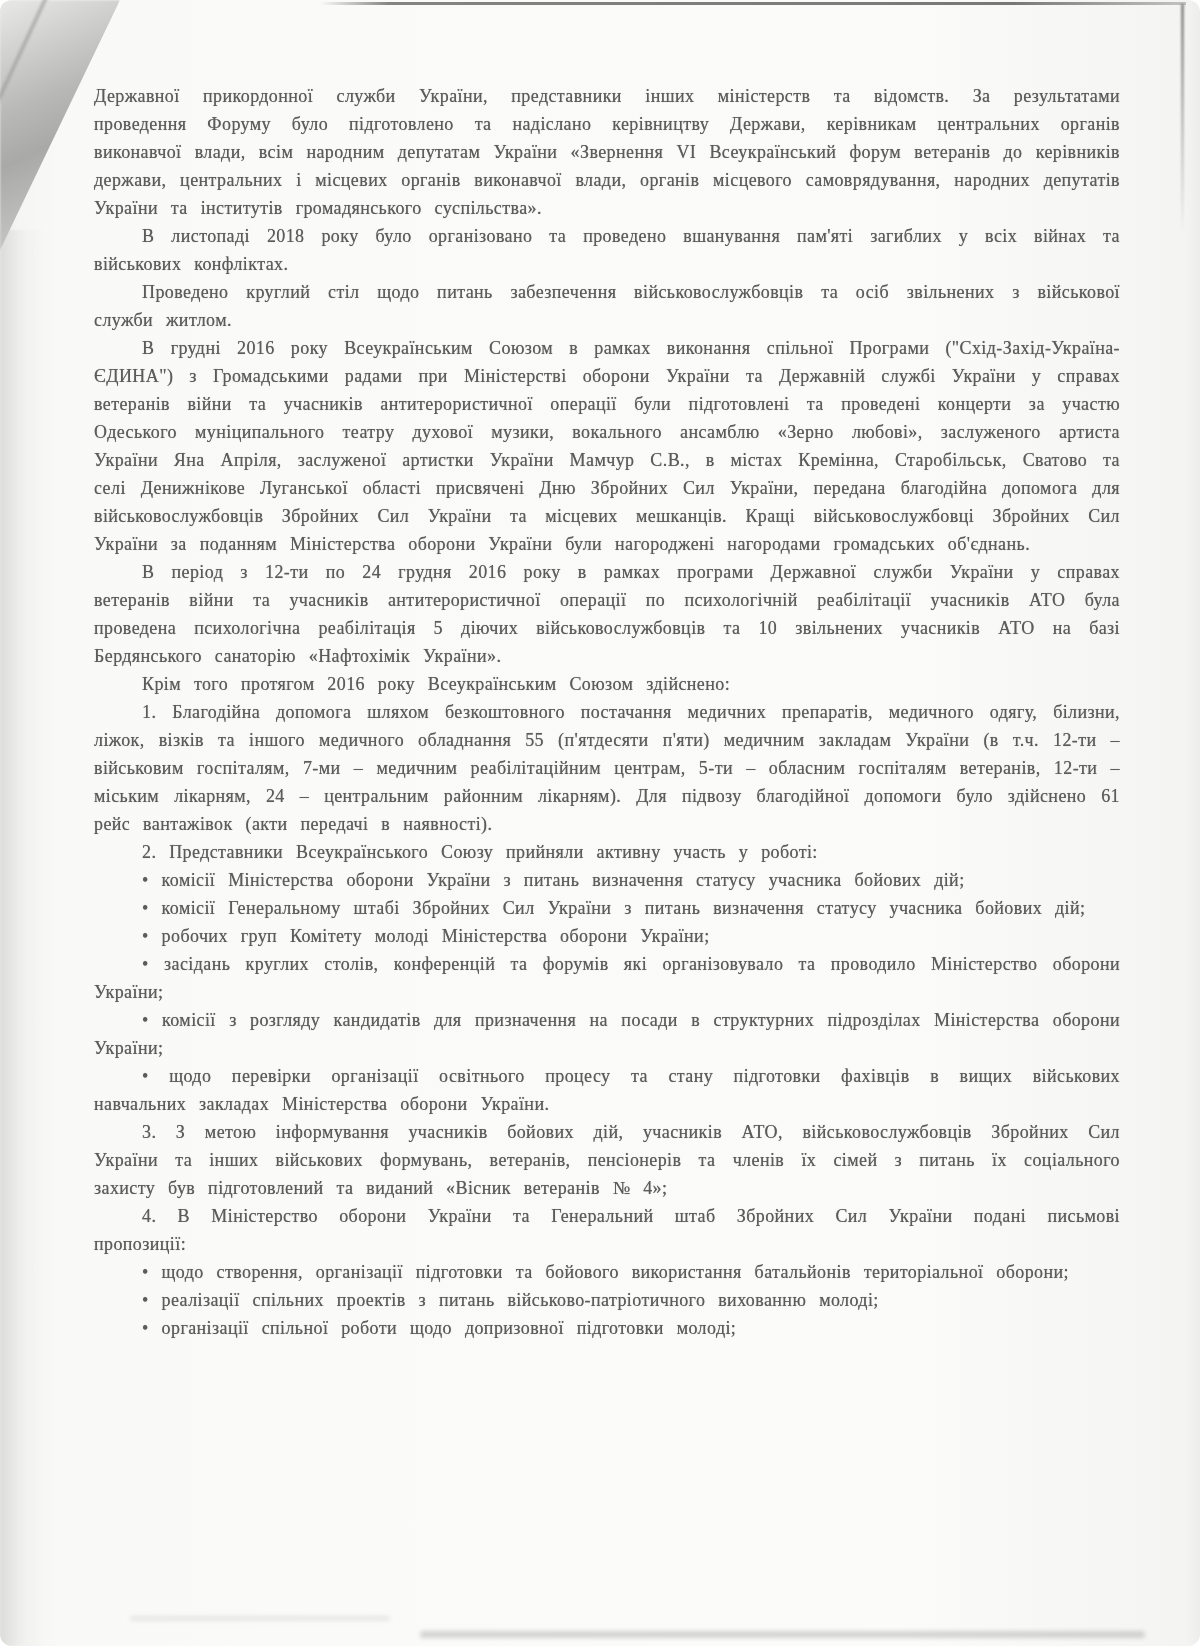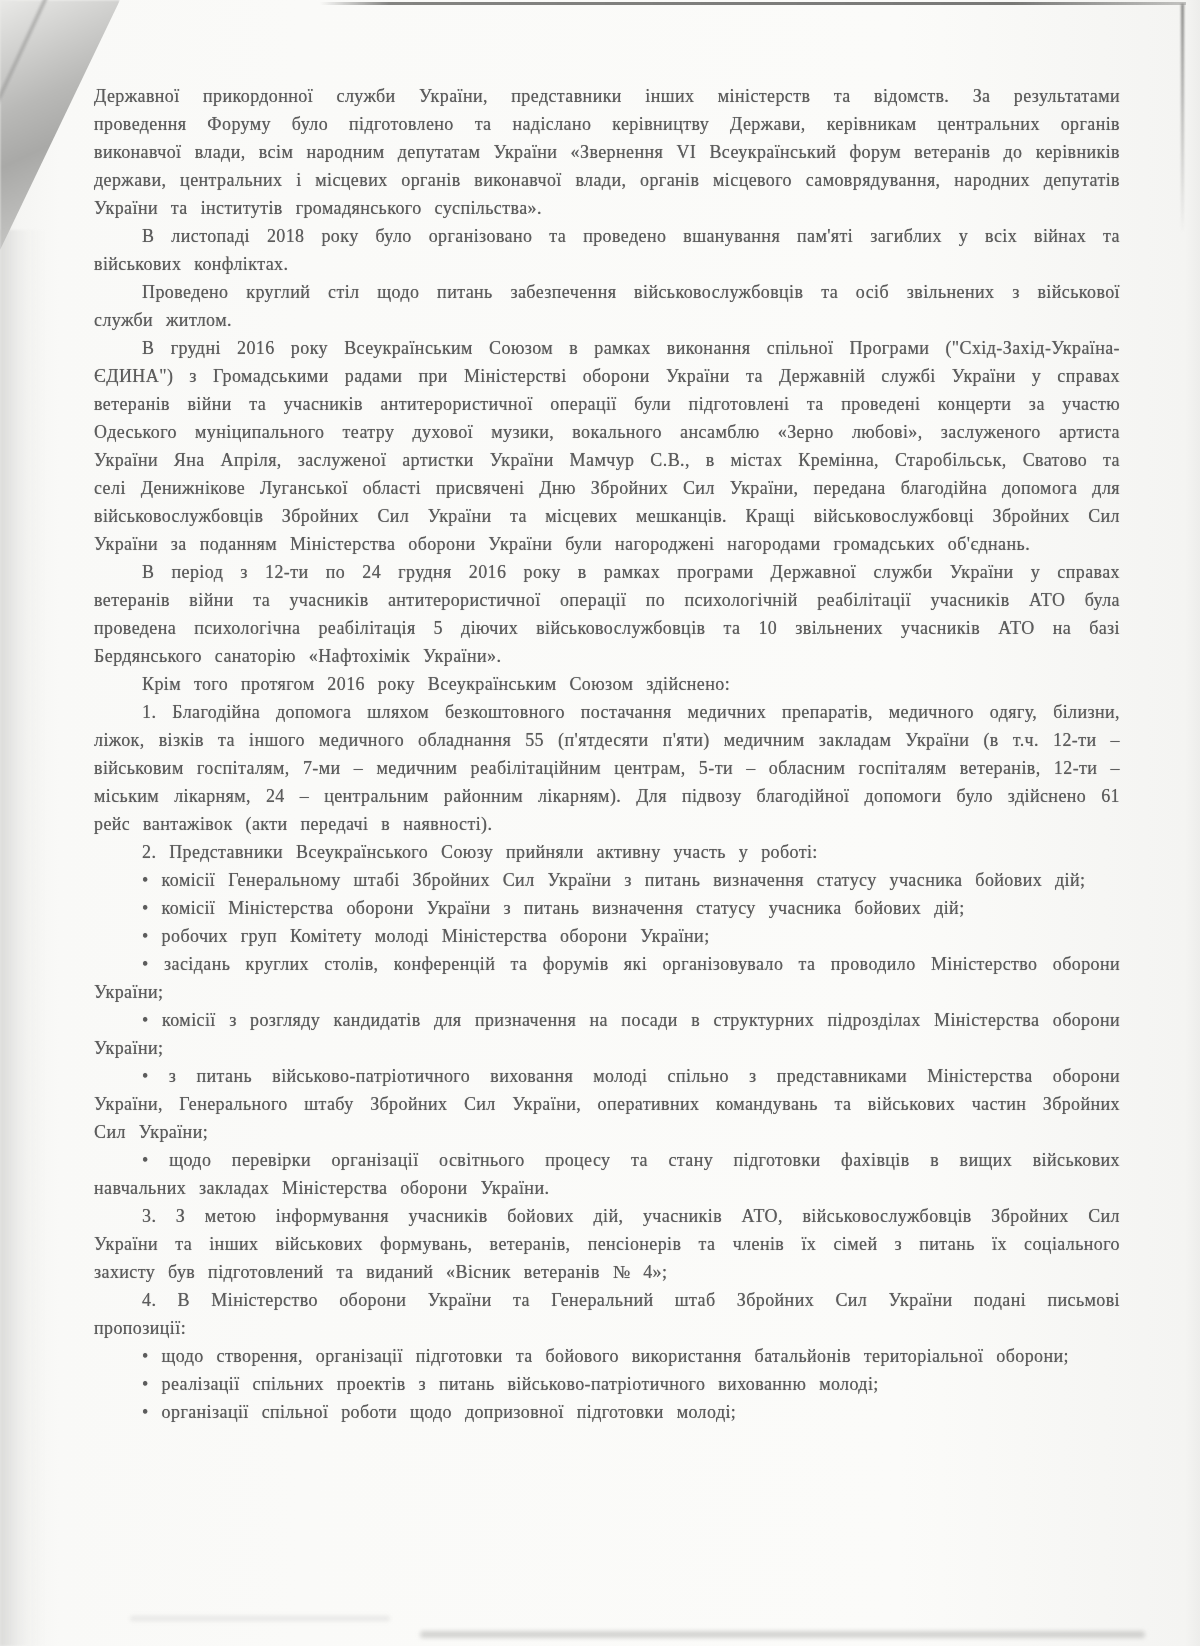--- a/index.html
+++ b/index.html
@@ -5,20 +5,21 @@
   html, body { margin: 0; padding: 0; background: #ffffff; }
   .sheet {
     position: relative;
     width: 1200px;
     height: 1646px;
     background:
       linear-gradient(90deg, #ececea 0px, #f5f5f3 18px, #f9f9f7 60px, #fafaf8 300px, #fbfbf9 900px, #f4f4f2 1185px, #ededeb 1200px),
       #fafaf8;
     overflow: hidden;
     font-family: "Liberation Serif", "DejaVu Serif", serif;
+    border-radius: 12px;
   }
   
   .corner-fold {
     position: absolute; left: 0; top: 0; width: 120px; height: 250px;
     background: linear-gradient(155deg, #e9e9e7 0%, #b9b9b7 38%, #a9a9a7 55%, #d6d6d4 100%);
     clip-path: polygon(0 0, 100% 0, 0 100%);
     filter: blur(1.2px);
   }
   .corner-fold-line {
     position: absolute; left: -8px; top: 110px; width: 270px; height: 3px;
@@ -79,26 +80,25 @@
 
   <div class="text-block">
     <p class="cont">Державної прикордонної служби України, представники інших міністерств та відомств. За результатами проведення Форуму було підготовлено та надіслано керівництву Держави, керівникам центральних органів виконавчої влади, всім народним депутатам України «Звернення VI Всеукраїнський форум ветеранів до керівників держави, центральних і місцевих органів виконавчої влади, органів місцевого самоврядування, народних депутатів України та інститутів громадянського суспільства».</p>
     <p class="indent">В листопаді 2018 року було організовано та проведено вшанування пам'яті загиблих у всіх війнах та військових конфліктах.</p>
     <p class="indent">Проведено круглий стіл щодо питань забезпечення військовослужбовців та осіб звільнених з військової служби житлом.</p>
     <p class="indent">В грудні 2016 року Всеукраїнським Союзом в рамках виконання спільної Програми ("Схід-Захід-Україна-ЄДИНА") з Громадськими радами при Міністерстві оборони України та Державній службі України у справах ветеранів війни та учасників антитерористичної операції були підготовлені та проведені концерти за участю Одеського муніципального театру духової музики, вокального ансамблю «Зерно любові», заслуженого артиста України Яна Апріля, заслуженої артистки України Мамчур С.В., в містах Кремінна, Старобільськ, Сватово та селі Денижнікове Луганської області присвячені Дню Збройних Сил України, передана благодійна допомога для військовослужбовців Збройних Сил України та місцевих мешканців. Кращі військовослужбовці Збройних Сил України за поданням Міністерства оборони України були нагороджені нагородами громадських об'єднань.</p>
     <p class="indent">В період з 12-ти по 24 грудня 2016 року в рамках програми Державної служби України у справах ветеранів війни та учасників антитерористичної операції по психологічній реабілітації учасників АТО була проведена психологічна реабілітація 5 діючих військовослужбовців та 10 звільнених учасників АТО на базі Бердянського санаторію «Нафтохімік України».</p>
     <p class="indent">Крім того протягом 2016 року Всеукраїнським Союзом здійснено:</p>
     <p class="indent">1. Благодійна допомога шляхом безкоштовного постачання медичних препаратів, медичного одягу, білизни, ліжок, візків та іншого медичного обладнання 55 (п'ятдесяти п'яти) медичним закладам України (в т.ч. 12-ти – військовим госпіталям, 7-ми – медичним реабілітаційним центрам, 5-ти – обласним госпіталям ветеранів, 12-ти – міським лікарням, 24 – центральним районним лікарням). Для підвозу благодійної допомоги було здійснено 61 рейс вантажівок (акти передачі в наявності).</p>
     <p class="indent">2. Представники Всеукраїнського Союзу прийняли активну участь у роботі:</p>
+    <p class="indent">• комісії Міністерства оборони України з питань визначення статусу учасника бойових дій;</p>
     <p class="indent">• комісії Генеральному штабі Збройних Сил України з питань визначення статусу учасника бойових дій;</p>
-    <p class="indent">• комісії Міністерства оборони України з питань визначення статусу учасника бойових дій;</p>
     <p class="indent">• робочих груп Комітету молоді Міністерства оборони України;</p>
     <p class="indent">• засідань круглих столів, конференцій та форумів які організовувало та проводило Міністерство оборони України;</p>
     <p class="indent">• комісії з розгляду кандидатів для призначення на посади в структурних підрозділах Міністерства оборони України;</p>
-    <p class="indent">• з питань військово-патріотичного виховання молоді спільно з представниками Міністерства оборони України, Генерального штабу Збройних Сил України, оперативних командувань та військових частин Збройних Сил України;</p>
     <p class="indent">• щодо перевірки організації освітнього процесу та стану підготовки фахівців в вищих військових навчальних закладах Міністерства оборони України.</p>
     <p class="indent">3. З метою інформування учасників бойових дій, учасників АТО, військовослужбовців Збройних Сил України та інших військових формувань, ветеранів, пенсіонерів та членів їх сімей з питань їх соціального захисту був підготовлений та виданий «Вісник ветеранів № 4»;</p>
     <p class="indent">4. В Міністерство оборони України та Генеральний штаб Збройних Сил України подані письмові пропозиції:</p>
     <p class="indent">• щодо створення, організації підготовки та бойового використання батальйонів територіальної оборони;</p>
     <p class="indent">• реалізації спільних проектів з питань військово-патріотичного вихованню молоді;</p>
     <p class="indent">• організації спільної роботи щодо допризовної підготовки молоді;</p>
   </div>
 </div>
 
 </body></html>

